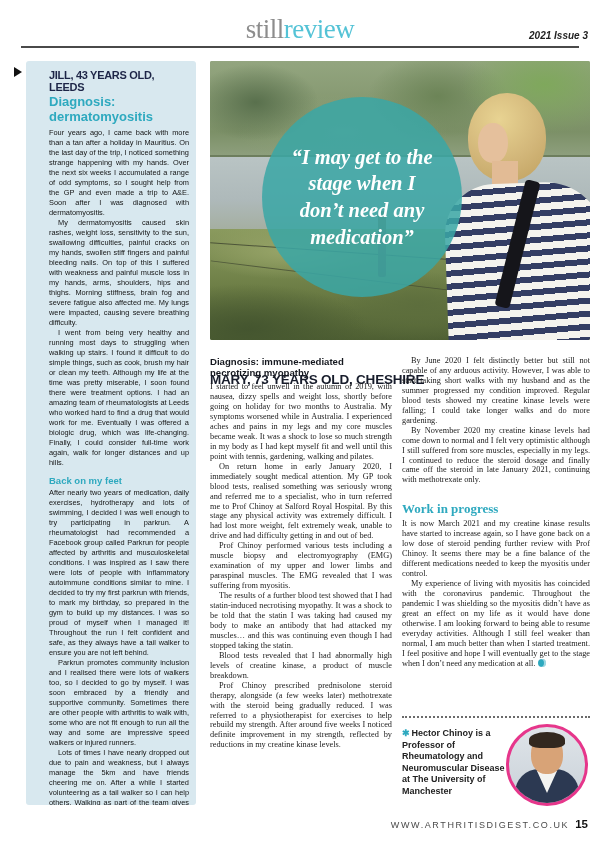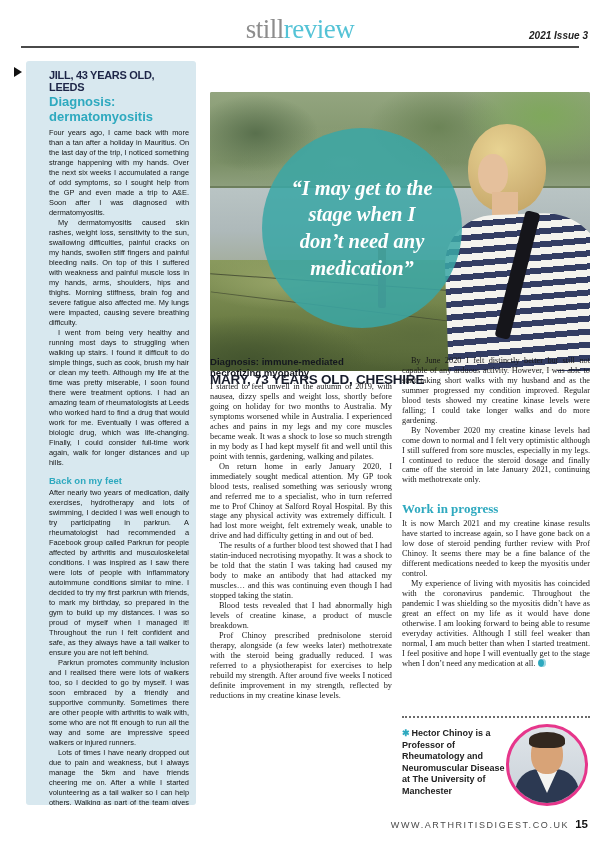--- a/index.html
+++ b/index.html
@@ -21,21 +21,21 @@
   .jill-box { position:absolute; left:26px; top:61px; width:170px; height:744px;
     background:#d8e8ef; border-radius:3px; padding:8px 7px 6px 23px; overflow:hidden; }
   .jill-title { font-size:11px; font-weight:bold; color:#1d2547; letter-spacing:-0.3px; margin-bottom:2px; }
   .diag-sans { font-size:13px; font-weight:bold; color:#2ea9bf; margin-bottom:3px; line-height:1.15; }
   .jill-box p { font-size:7.4px; line-height:10px; color:#141414; text-align:justify; }
   .plist p + p { text-indent:9px; }
   .sub-teal { font-size:9.5px; font-weight:bold; color:#2ea9bf; margin:7px 0 2px 0; }
 
   
   .photo { position:absolute; left:210px; top:61px; width:380px; height:279px; overflow:hidden;
-    background:#8b9a75; border-radius:2px;margin-top:31px; }
+    background:#8b9a75; border-radius:2px; }
   .ph-trees { position:absolute; left:0; top:0; width:100%; height:118px;
     background:
       radial-gradient(ellipse 90px 55px at 12% 35%, #59704d 0%, rgba(89,112,77,0) 70%),
       radial-gradient(ellipse 120px 70px at 88% 20%, #7fa85c 0%, rgba(127,168,92,0) 70%),
       radial-gradient(ellipse 100px 60px at 60% 30%, #6c8457 0%, rgba(108,132,87,0) 70%),
       radial-gradient(ellipse 140px 50px at 35% 60%, #8da178 0%, rgba(141,161,120,0) 75%),
       linear-gradient(#93a57f 0%, #7c9067 60%, #9fae93 100%); }
   .ph-water { position:absolute; left:0; top:96px; width:100%; height:78px;
     background:linear-gradient(#b9c4c4 0%, #aeb9ba 55%, #a3ad9c 100%); }
   .ph-shore { position:absolute; left:0; top:94px; width:100%; height:4px; background:#5f7050; opacity:.7; }
@@ -150,20 +150,21 @@
     </div>
   </div>
 
   <div class="mary-title">MARY, 73 YEARS OLD, CHESHIRE</div>
 
   <div class="mary-col col1">
     <div class="diag-mary">Diagnosis: immune-mediated necrotizing myopathy</div>
     <div class="plist">
         <p>I started to feel unwell in the autumn of 2019, with nausea, dizzy spells and weight loss, shortly before going on holiday for two months to Australia. My symptoms worsened while in Australia. I experienced aches and pains in my legs and my core muscles became weak. It was a shock to lose so much strength in my body as I had kept myself fit and well until this point with tennis, gardening, walking and pilates.</p>
         <p>On return home in early January 2020, I immediately sought medical attention. My GP took blood tests, realised something was seriously wrong and referred me to a specialist, who in turn referred me to Prof Chinoy at Salford Royal Hospital. By this stage any physical activity was extremely difficult. I had lost more weight, felt extremely weak, unable to drive and had difficulty getting in and out of bed.</p>
+        <p>Prof Chinoy performed various tests including a muscle biopsy and electromyography (EMG) examination of my upper and lower limbs and paraspinal muscles. The EMG revealed that I was suffering from myositis.</p>
         <p>The results of a further blood test showed that I had statin-induced necrotising myopathy. It was a shock to be told that the statin I was taking had caused my body to make an antibody that had attacked my muscles… and this was continuing even though I had stopped taking the statin.</p>
         <p>Blood tests revealed that I had abnormally high levels of creatine kinase, a product of muscle breakdown.</p>
         <p>Prof Chinoy prescribed prednisolone steroid therapy, alongside (a few weeks later) methotrexate with the steroid being gradually reduced. I was referred to a physiotherapist for exercises to help rebuild my strength. After around five weeks I noticed definite improvement in my strength, reflected by reductions in my creatine kinase levels.</p>
       </div>
   </div>
 
   <div class="mary-col col2">
     <div class="plist indent-first">
         <p>By June 2020 I felt distinctly better but still not capable of any arduous activity. However, I was able to start taking short walks with my husband and as the summer progressed my condition improved. Regular blood tests showed my creatine kinase levels were falling; I could take longer walks and do more gardening.</p>
         <p>By November 2020 my creatine kinase levels had come down to normal and I felt very optimistic although I still suffered from sore muscles, especially in my legs. I continued to reduce the steroid dosage and finally came off the steroid in late January 2021, continuing with methotrexate only.</p>

